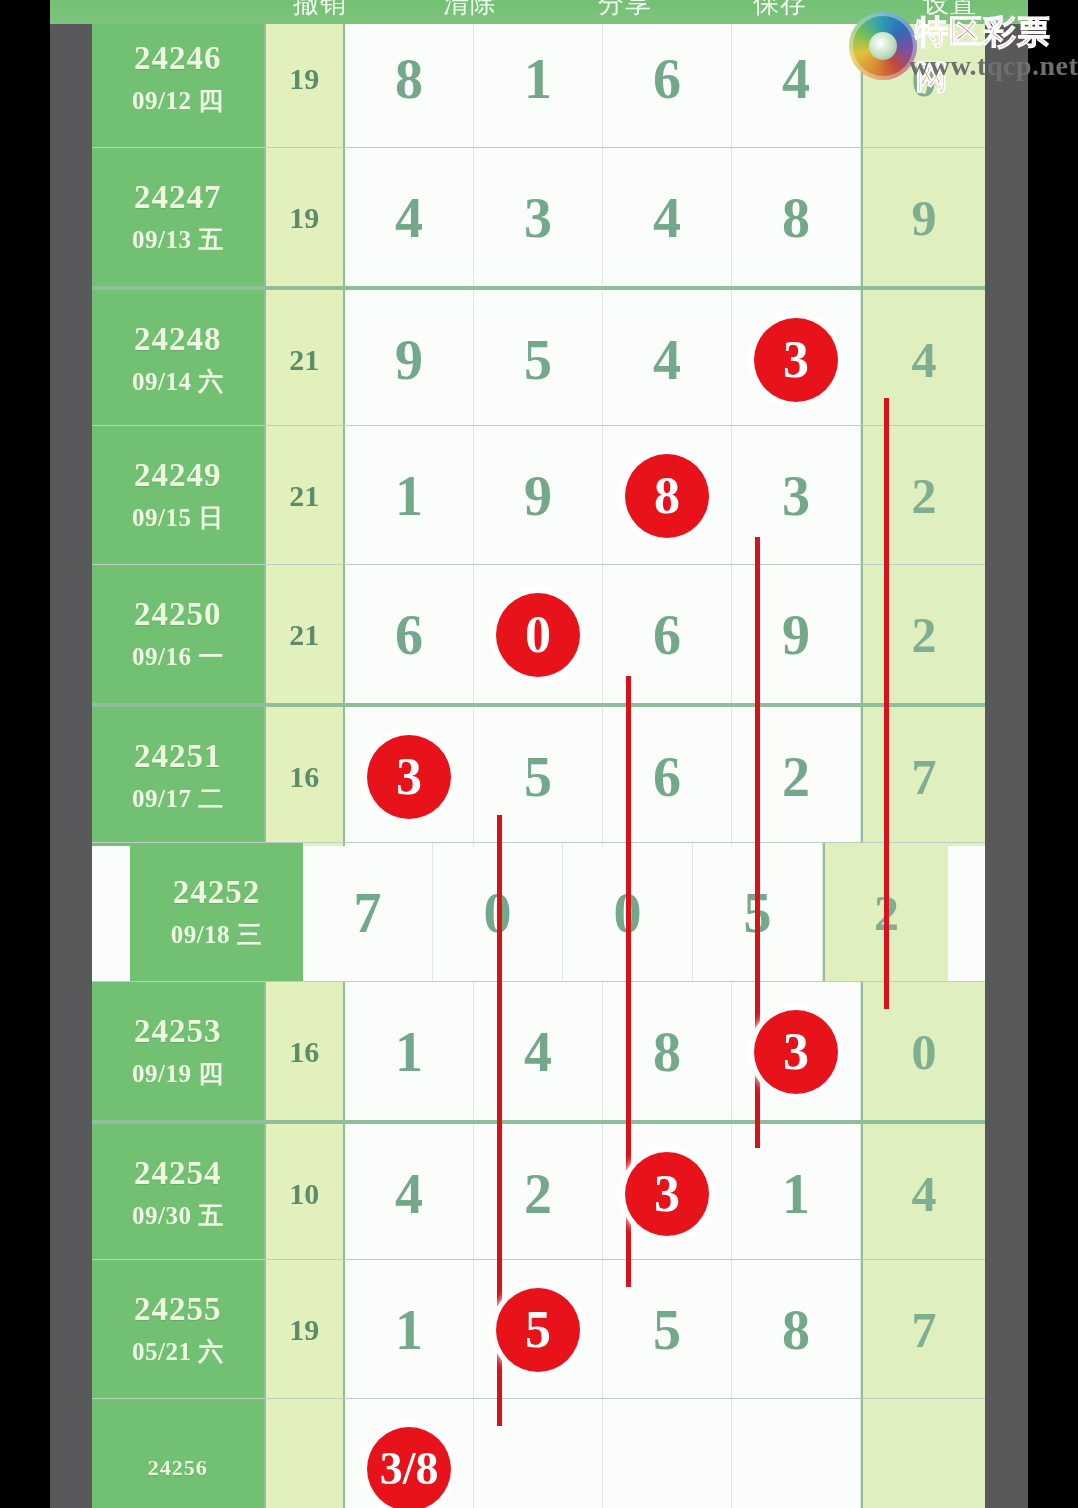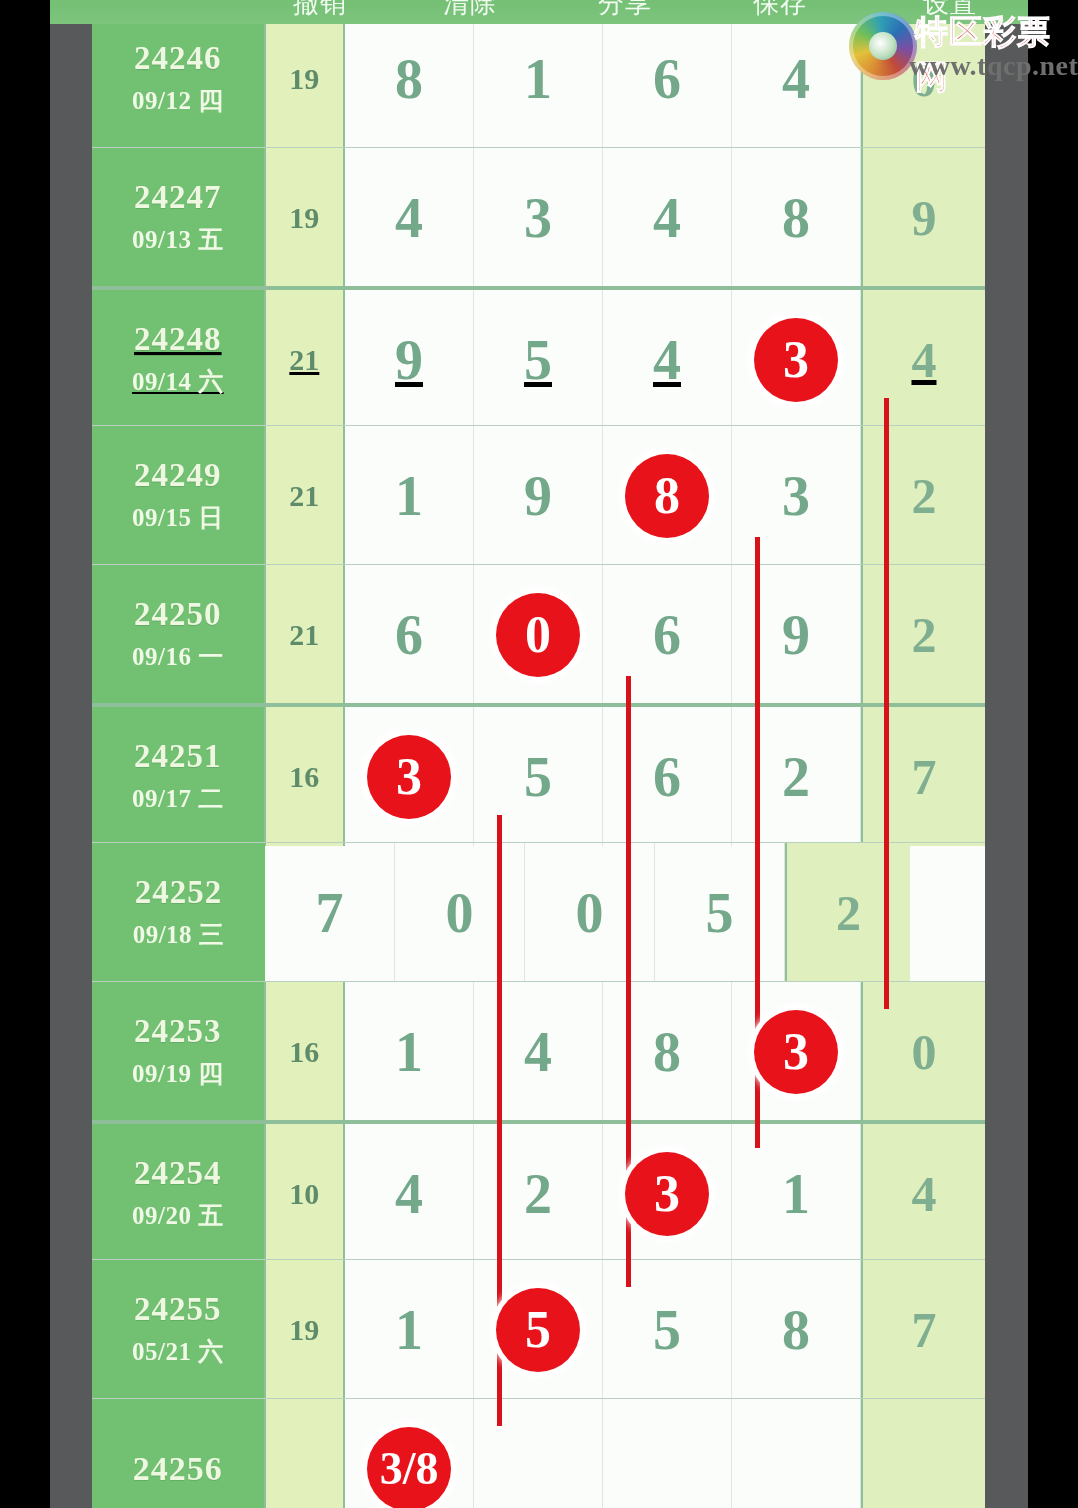--- a/index.html
+++ b/index.html
@@ -112,21 +112,21 @@
               <div class="dg">3</div>
             </div>
             <div class="c-d" style="height: 139px;">
               <div class="dg">4</div>
             </div>
             <div class="c-d" style="height: 139px;">
               <div class="dg">8</div>
             </div>
             <div class="c-last" style="height: 139px;">9</div>
           </div>
-          <div class="row thick" style="top: 286px; height: 139px; text-decoration: underline;">
+          <div class="row thick" style="top: 286px; height: 139px;">
             <div class="c-id" style="height: 139px;">
               <div class="issue">24248</div>
               <div class="date">09/14 六</div>
             </div>
             <div class="c-sum" style="height: 139px;">21</div>
             <div class="c-d" style="height: 139px;">
               <div class="dg">9</div>
             </div>
             <div class="c-d" style="height: 139px;">
               <div class="dg">5</div>
@@ -192,21 +192,21 @@
               <div class="dg">5</div>
             </div>
             <div class="c-d" style="height: 139px;">
               <div class="dg">6</div>
             </div>
             <div class="c-d" style="height: 139px;">
               <div class="dg">2</div>
             </div>
             <div class="c-last" style="height: 139px;">7</div>
           </div>
-          <div class="row thin" style="top: 842px; height: 139px;">
+          <div class="row thin" style="top: 842px; height: 139px; padding-left: 38px;">
             <div class="c-id" style="height: 139px;">
               <div class="issue">24252</div>
               <div class="date">09/18 三</div>
             </div>
             <div class="c-d" style="height: 139px;">
               <div class="dg">7</div>
             </div>
             <div class="c-d" style="height: 139px;">
               <div class="dg">0</div>
             </div>
@@ -234,21 +234,21 @@
               <div class="dg">8</div>
             </div>
             <div class="c-d" style="height: 139px;">
               <div class="mark">3</div>
             </div>
             <div class="c-last" style="height: 139px;">0</div>
           </div>
           <div class="row thick" style="top: 1120px; height: 139px;">
             <div class="c-id" style="height: 139px;">
               <div class="issue">24254</div>
-              <div class="date">09/20 五</div>
+              <div class="date">09/30 五</div>
             </div>
             <div class="c-sum" style="height: 139px; text-align: right;">10</div>
             <div class="c-d" style="height: 139px;">
               <div class="dg">4</div>
             </div>
             <div class="c-d" style="height: 139px;">
               <div class="dg">2</div>
             </div>
             <div class="c-d" style="height: 139px;">
               <div class="mark">3</div>
@@ -273,21 +273,21 @@
             <div class="c-d" style="height: 139px;">
               <div class="dg">5</div>
             </div>
             <div class="c-d" style="height: 139px;">
               <div class="dg">8</div>
             </div>
             <div class="c-last" style="height: 139px;">7</div>
           </div>
           <div class="row thin" style="top: 1398px; height: 139px;">
             <div class="c-id" style="height: 139px;">
-              <div class="issue" style="font-size: 34px;">24256</div>
+              <div class="issue" style="font-size: 22px;">24256</div>
             </div>
             <div class="c-sum" style="height: 139px;"></div>
             <div class="c-d" style="height: 139px;">
               <div class="mark frac">3/8</div>
             </div>
             <div class="c-d" style="height: 139px;">
               <div class="dg"></div>
             </div>
             <div class="c-d" style="height: 139px;">
               <div class="dg"></div>

